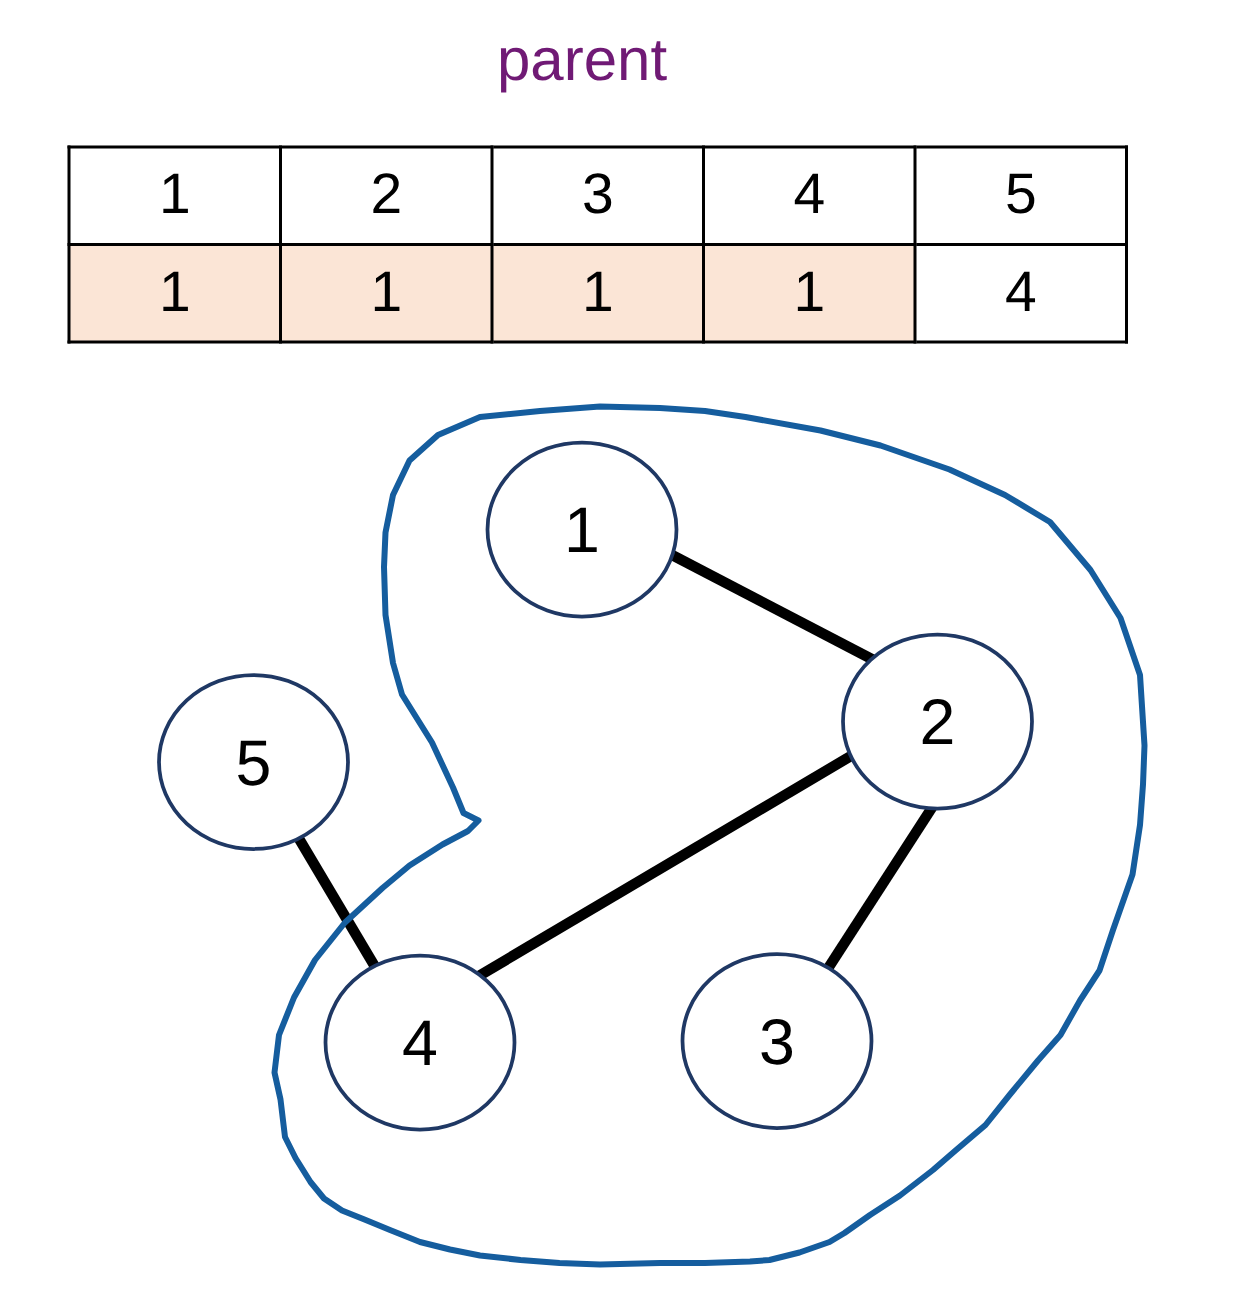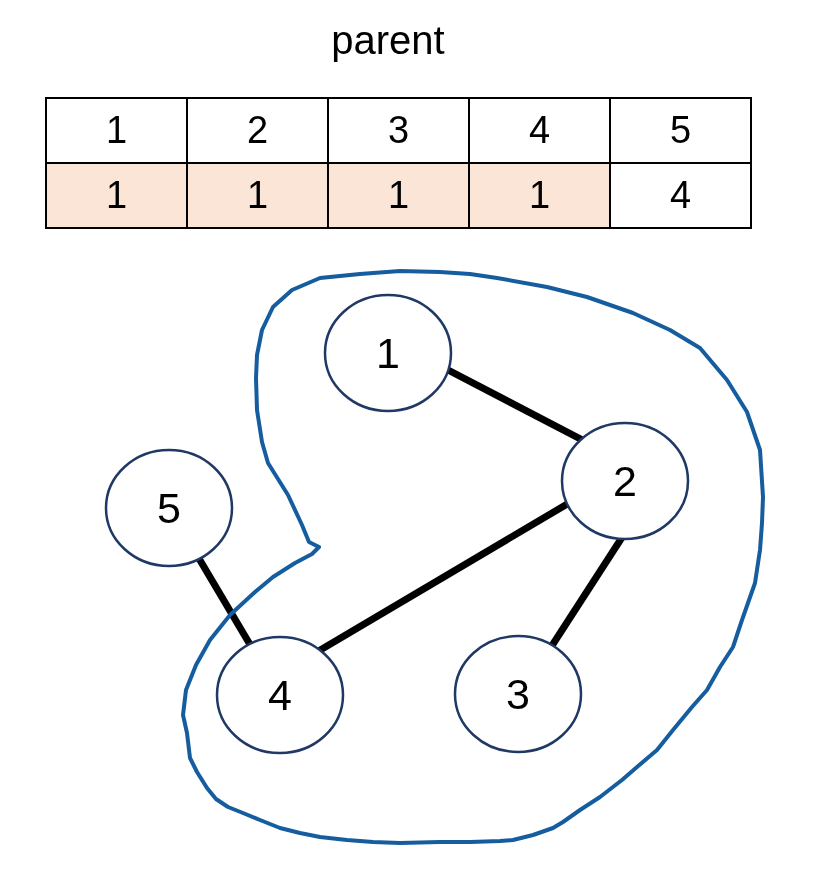--- a/index.html
+++ b/index.html
@@ -15,21 +15,21 @@
     background: #ffffff;
     overflow: hidden;
   }
   .title {
     position: absolute;
     left: 0;
     top: 18px;
     width: 776px;
     text-align: center;
     font-size: 40px;
-    color: #000000;
+    color: #701a75;
   }
   table.parent-table {
     position: absolute;
     left: 45px;
     top: 97px;
     width: 707px;
     border-collapse: collapse;
     table-layout: fixed;
   }
   table.parent-table td {

